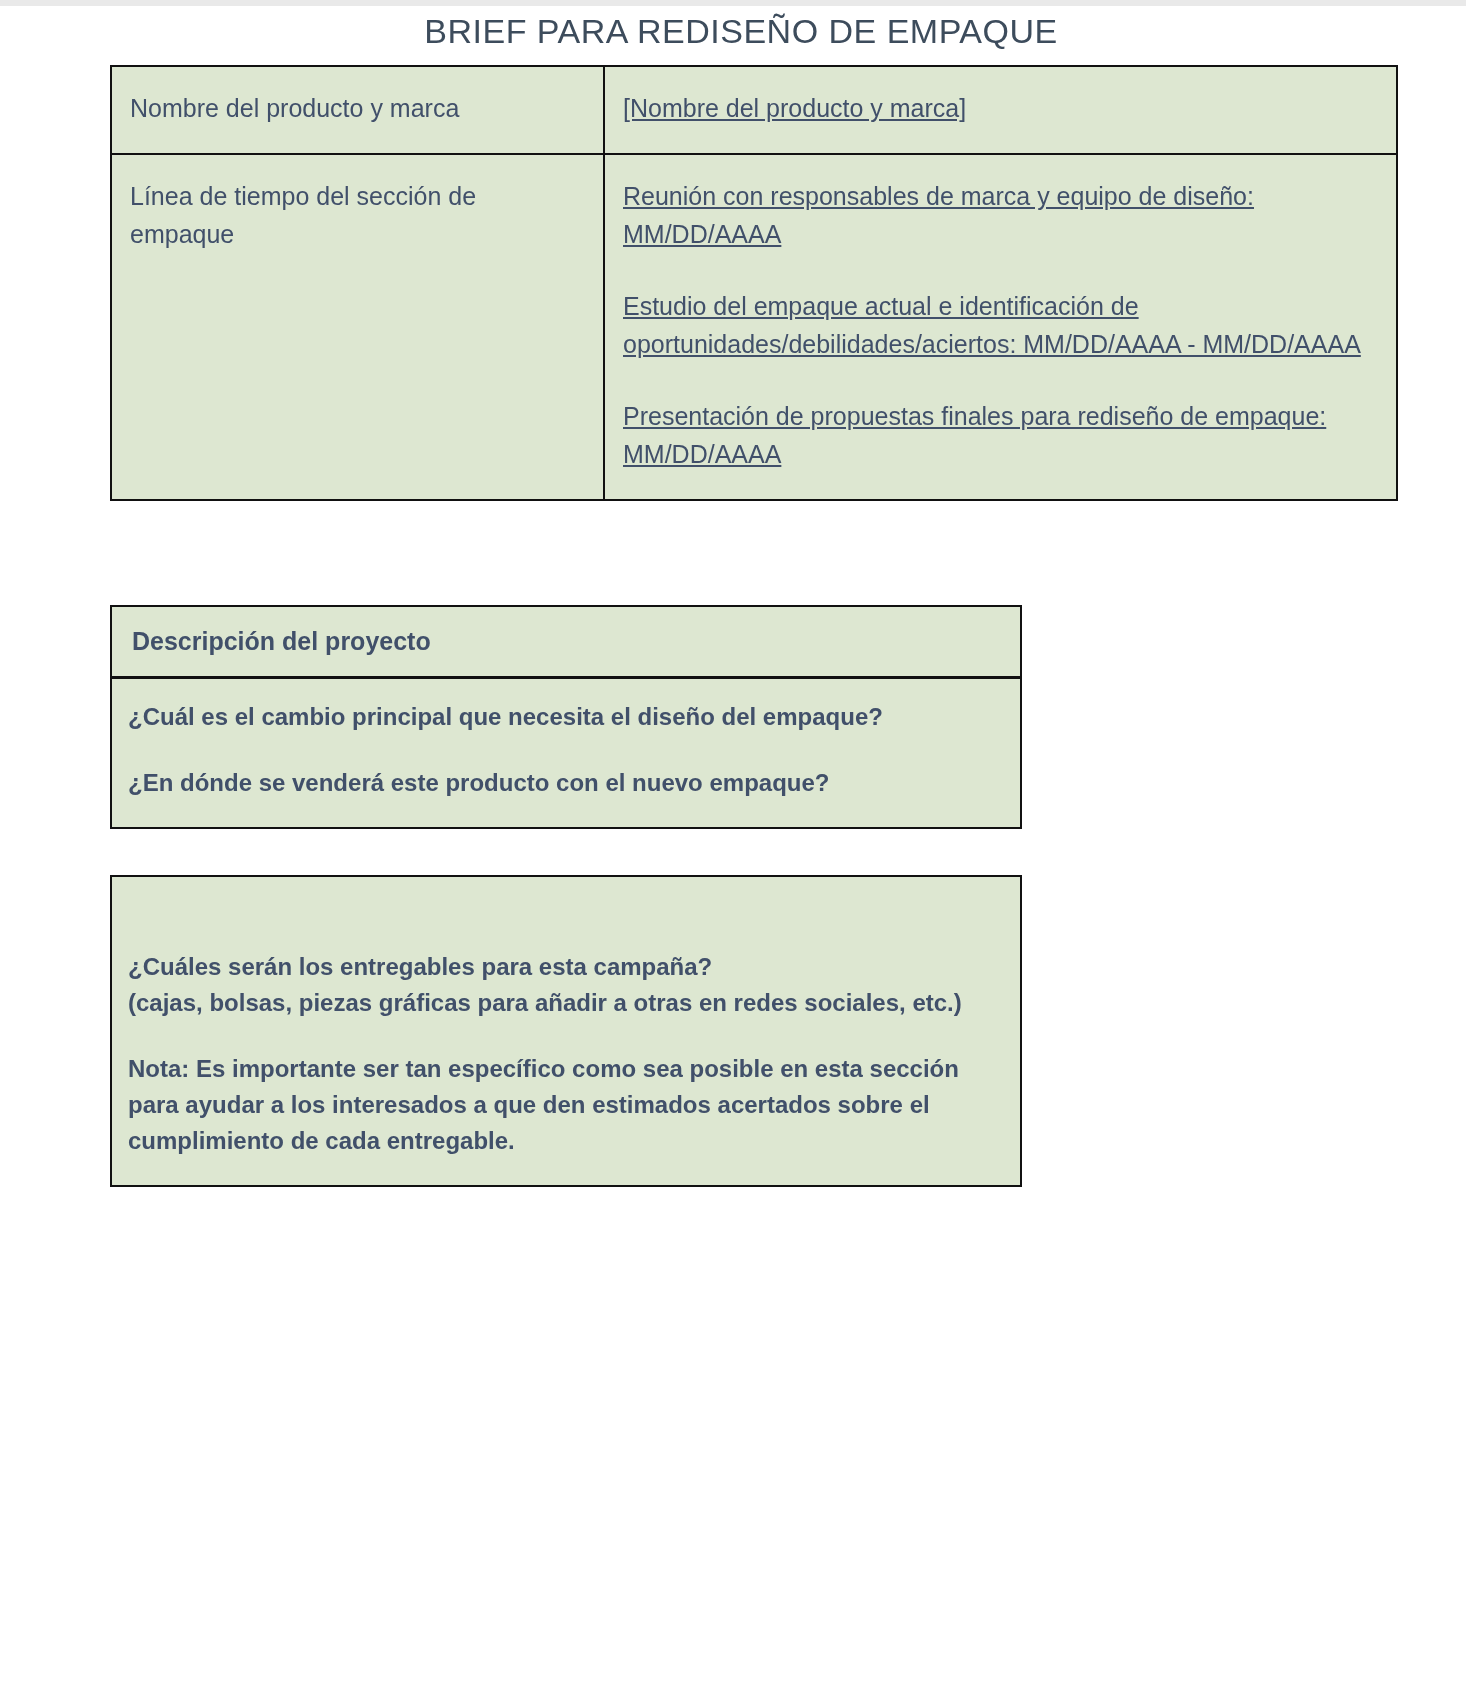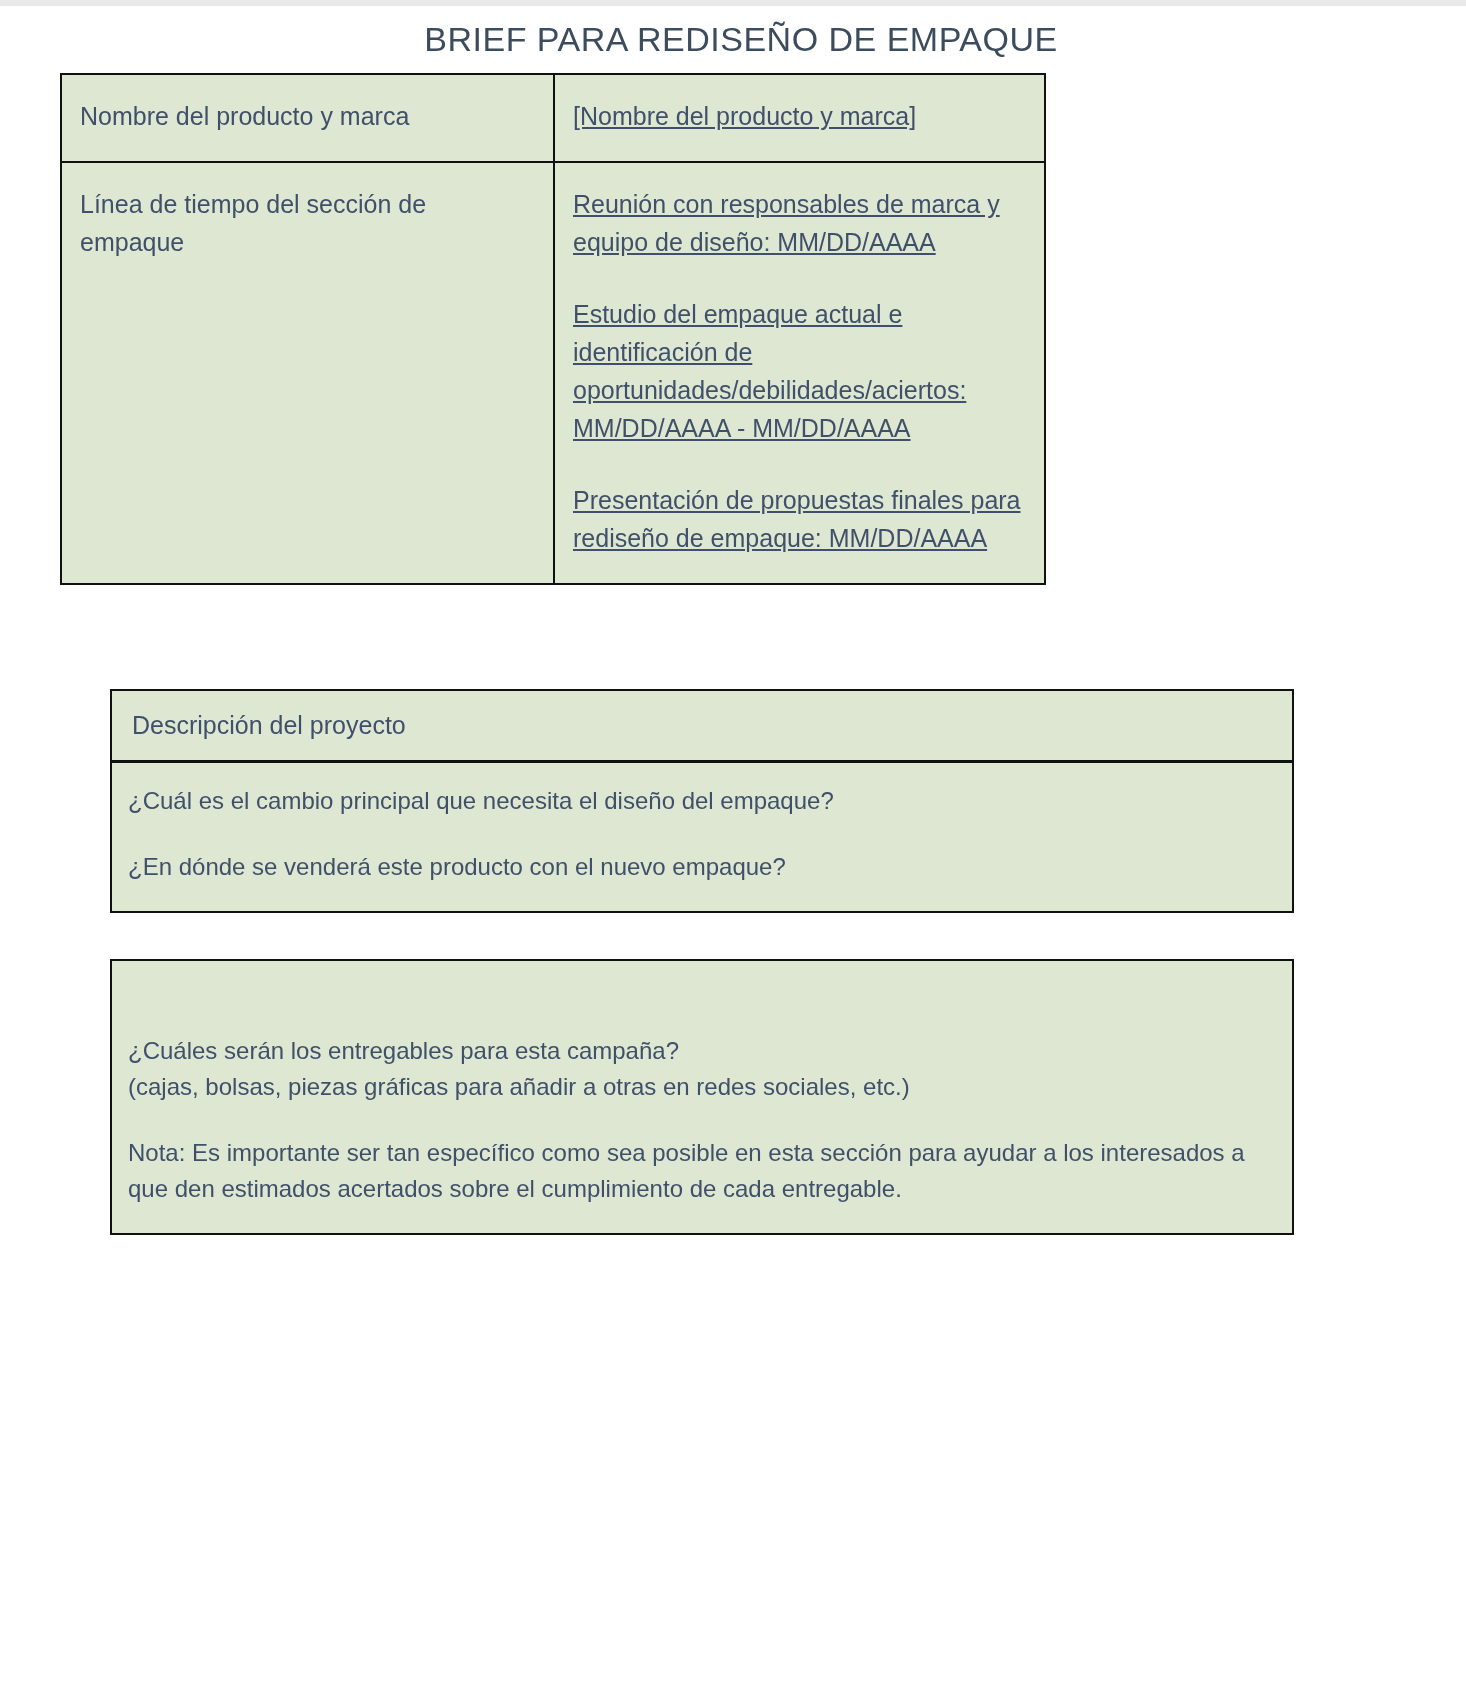--- a/index.html
+++ b/index.html
@@ -27,51 +27,52 @@
     top: 0;
     left: 0;
     width: 1466px;
   }
   .doc-title {
     text-align: center;
     font-size: 34px;
     letter-spacing: 0.5px;
     color: #3d4c5c;
     font-weight: 400;
-    margin: 20px 0 14px 0;
+    margin: 12px 0 14px 0;
     padding-left: 16px;
   }
 
   .tbl {
-    width: 986px;
-    margin-left: 60px;
+    width: 1288px;
+    margin-left: 110px;
     border-collapse: collapse;
     table-layout: fixed;
     background: #dde7d1;
   }
   .tbl td {
     border: 2px solid #111111;
     background: #dde7d1;
     vertical-align: top;
     padding: 22px 18px 26px 18px;
     font-size: 25px;
     line-height: 1.52;
     color: #41506a;
   }
   .tbl td.col-left { width: 455px; }
 
   .spacer-1 { height: 104px; }
   .spacer-2 { height: 46px; }
 
   .block {
-    width: 1184px;
+    width: 912px;
     margin-left: 110px;
     background: #dde7d1;
     border: 2px solid #111111;
     box-sizing: border-box;
+    font-weight: bold;
   }
   .block-head {
     padding: 20px 20px 20px 20px;
     font-size: 25px;
     color: #41506a;
     border-bottom: 3px solid #111111;
     background: #dde7d1;
   }
   .block-body {
     padding: 20px 16px 20px 16px;

